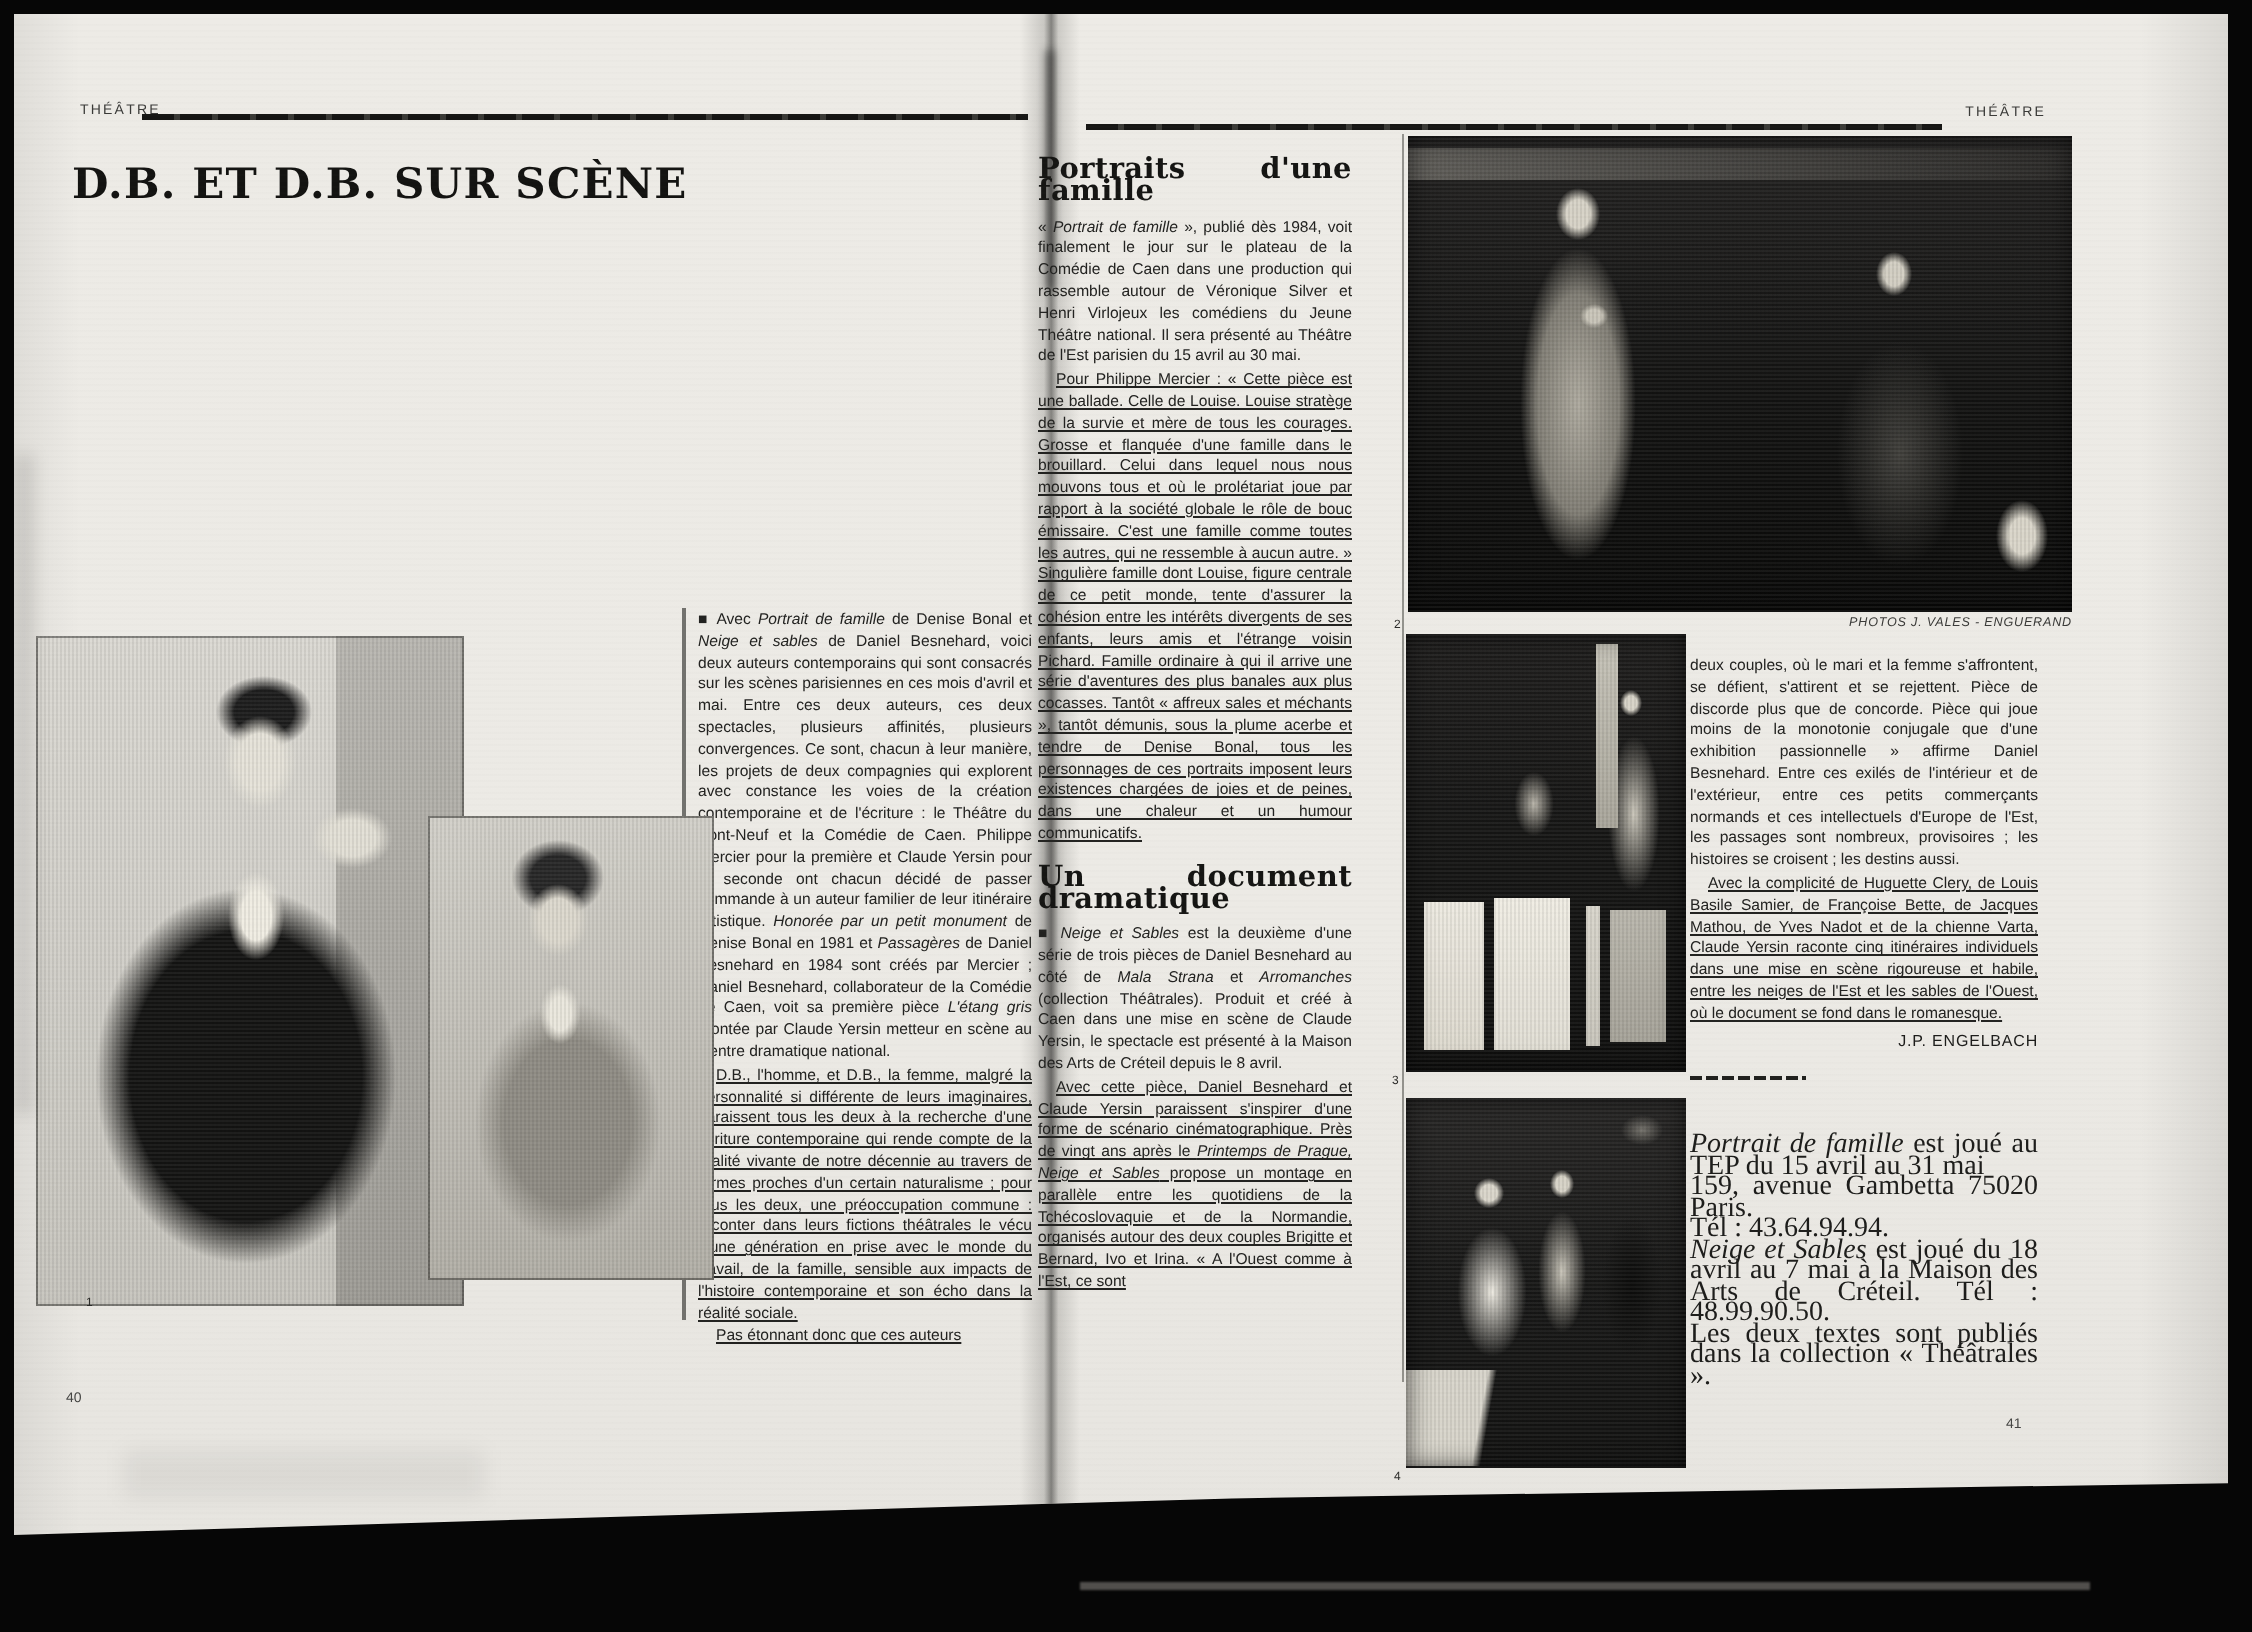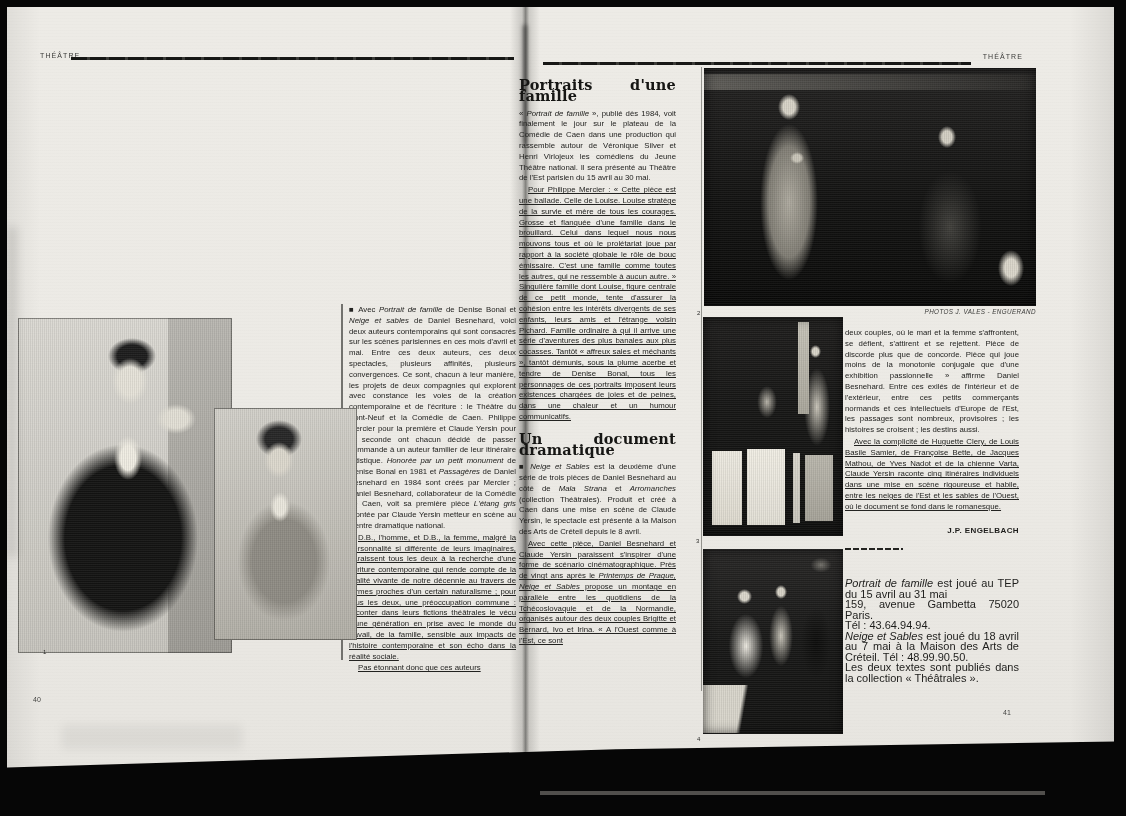--- a/index.html
+++ b/index.html
@@ -108,34 +108,35 @@
     background-size:15px 15px,46px 86px,12px 14px,32px 82px,38px 92px,100px 48px,28px 20px,100% 100%;
     background-position:34px 40px,20px 54px,72px 36px,62px 46px,94px 48px,0 136px,104px 6px,0 0;}
   
   .photo-num{position:absolute;font-size:6px;color:#2c2c2a;}
   .caption{position:absolute;left:190px;top:634px;width:165px;
          font-family:"DejaVu Serif",serif;font-style:italic;font-size:8px;
          line-height:17px;color:#222220;}
   .credit{position:absolute;left:820px;top:301px;width:209px;text-align:right;
          font-style:italic;font-size:6.3px;letter-spacing:.4px;color:#3a3a38;}
   .pagenum{position:absolute;font-size:7px;color:#454543;}
-  .byline{text-align:right;font-size:8px;letter-spacing:.4px;margin-top:13px;color:#1d1d1b;font-weight:bold;}
+  .byline{text-align:right;font-size:8px;letter-spacing:.4px;margin-top:3px;color:#1d1d1b;}
   .info-rule{width:58px;height:2px;margin:12px 0 7px;
          background:repeating-linear-gradient(90deg,#22221f 0 6px,rgba(0,0,0,0) 6px 8px);}
-  .infoblock{font-family:Liberation Sans, sans-serif;font-size:11px;line-height:10.5px;
+  .infoblock{font-family:Liberation Serif, serif;font-size:14px;line-height:10.5px;
          color:#1d1d1b;text-align:justify;margin-top:28px;}
   .infoblock p{margin:0;}
 </style>
 </head>
 <body>
 
 <div class="paper">
 
   <div class="kicker" style="left:33px;top:45px;">THÉÂTRE</div>
   <div class="hrule" style="left:64px;top:50px;width:443px;"></div>
+  <h1 class="headline">D.B. ET D.B. SUR SCÈNE</h1>
 
   <div class="photo ph-man"></div>
   <div class="photo ph-woman"></div>
   <div class="photo-num" style="left:36px;top:642px;">1</div>
 
 
   <div class="pagenum" style="left:26px;top:689px;">40</div>
 
   <div class="vrule" style="left:334px;top:297px;width:2px;height:356px;opacity:.75;"></div>
   <div class="bodycol" style="left:342px;top:298px;width:167px;">

